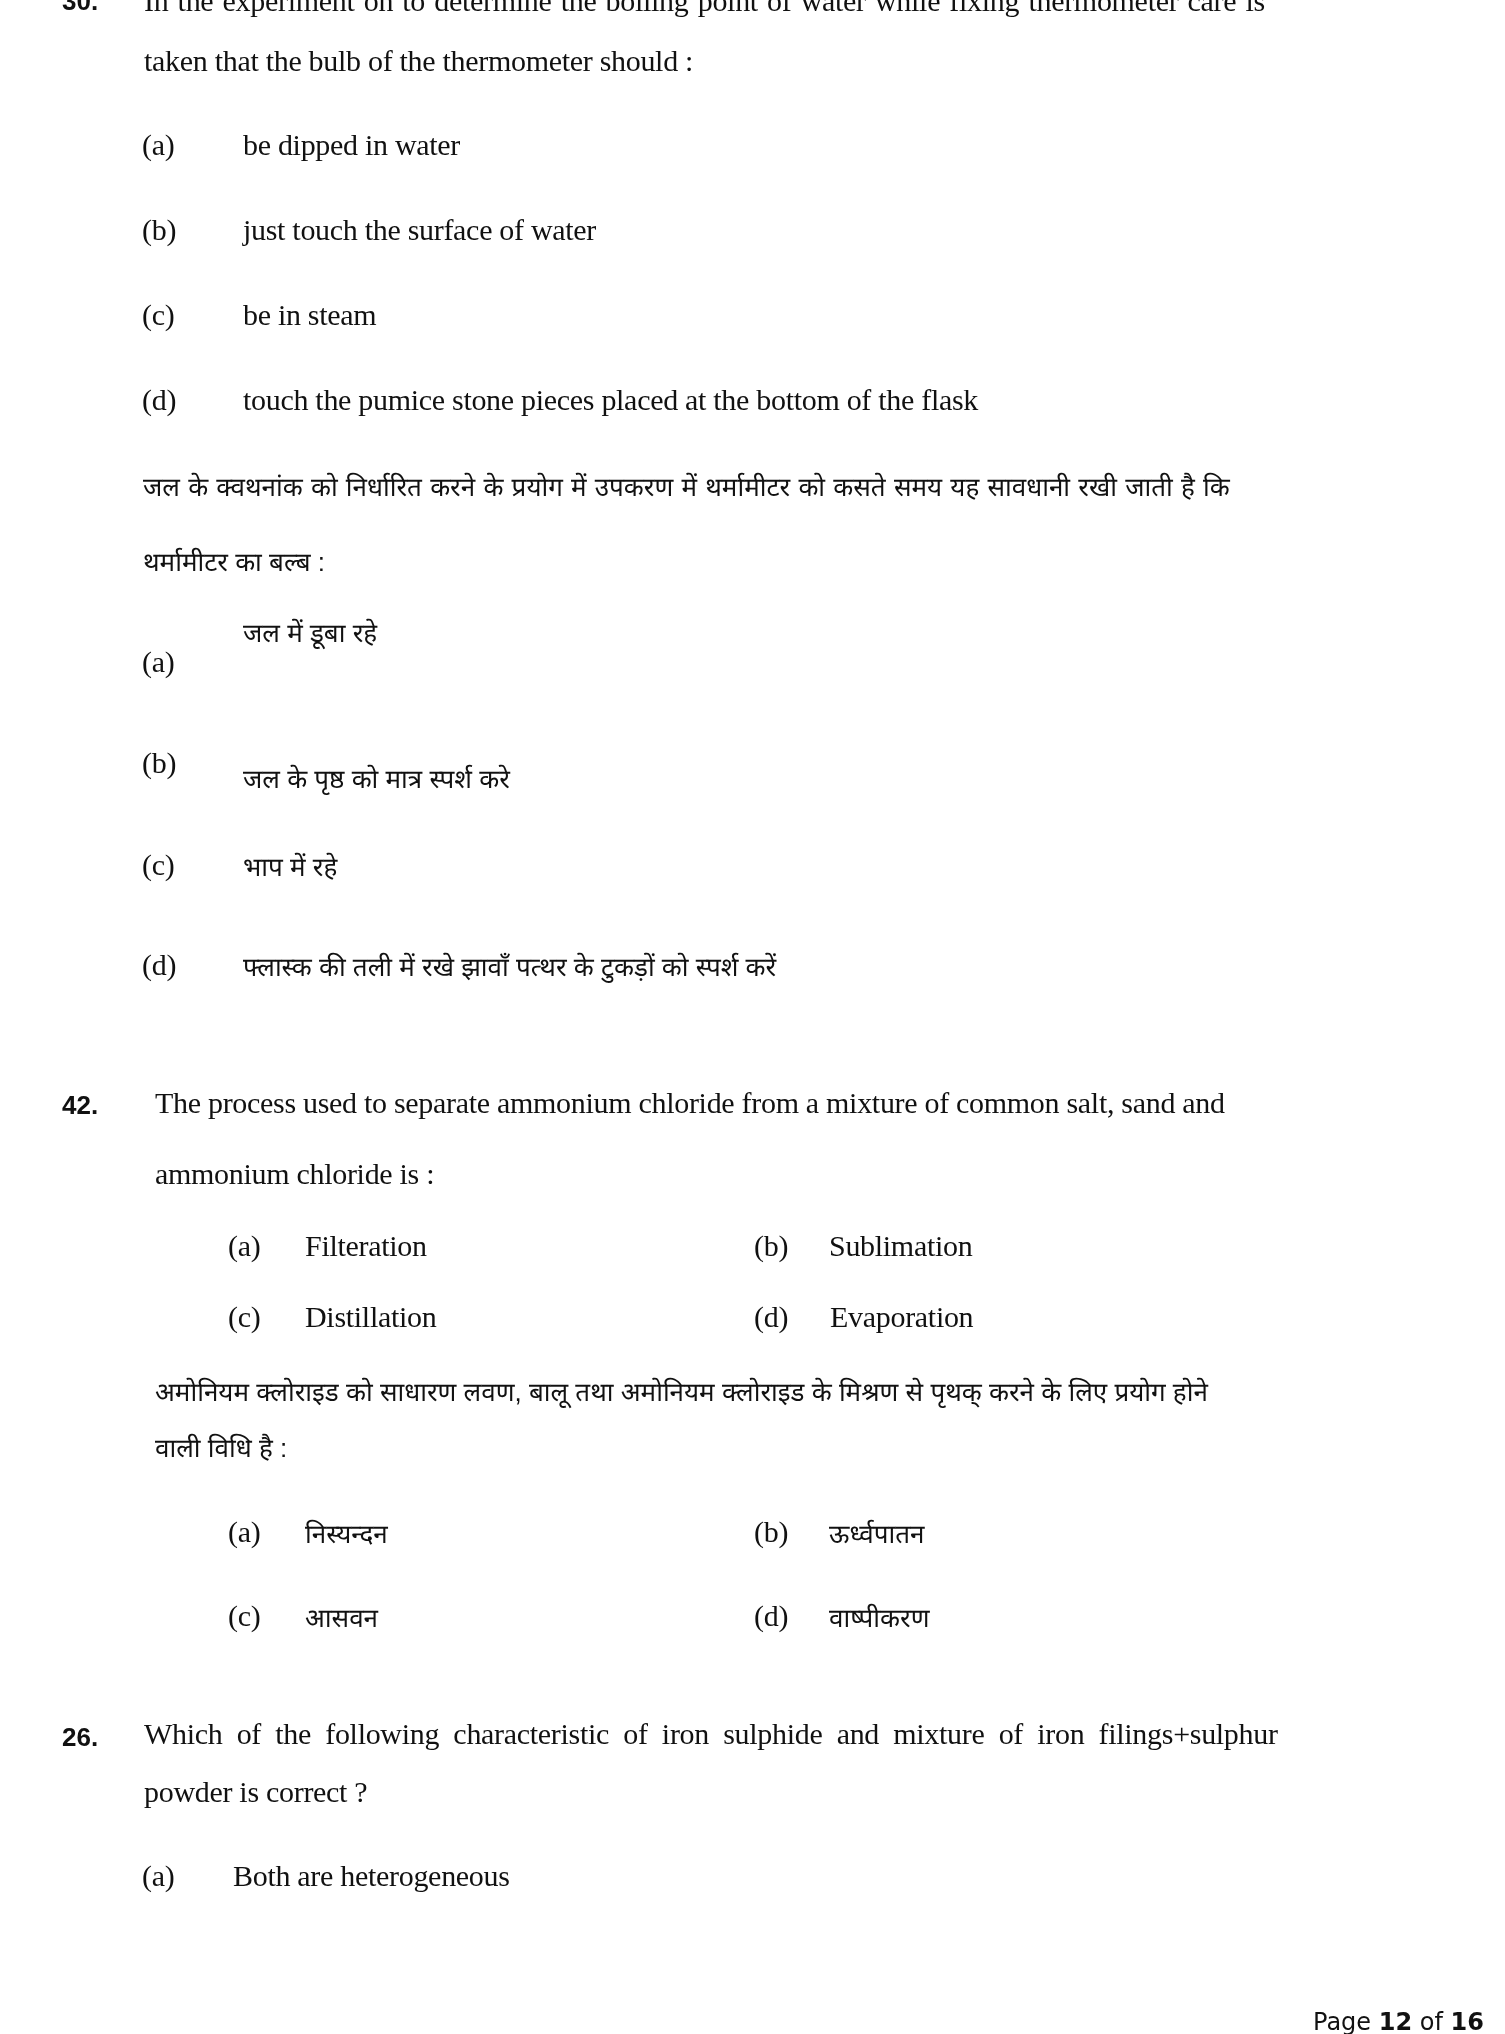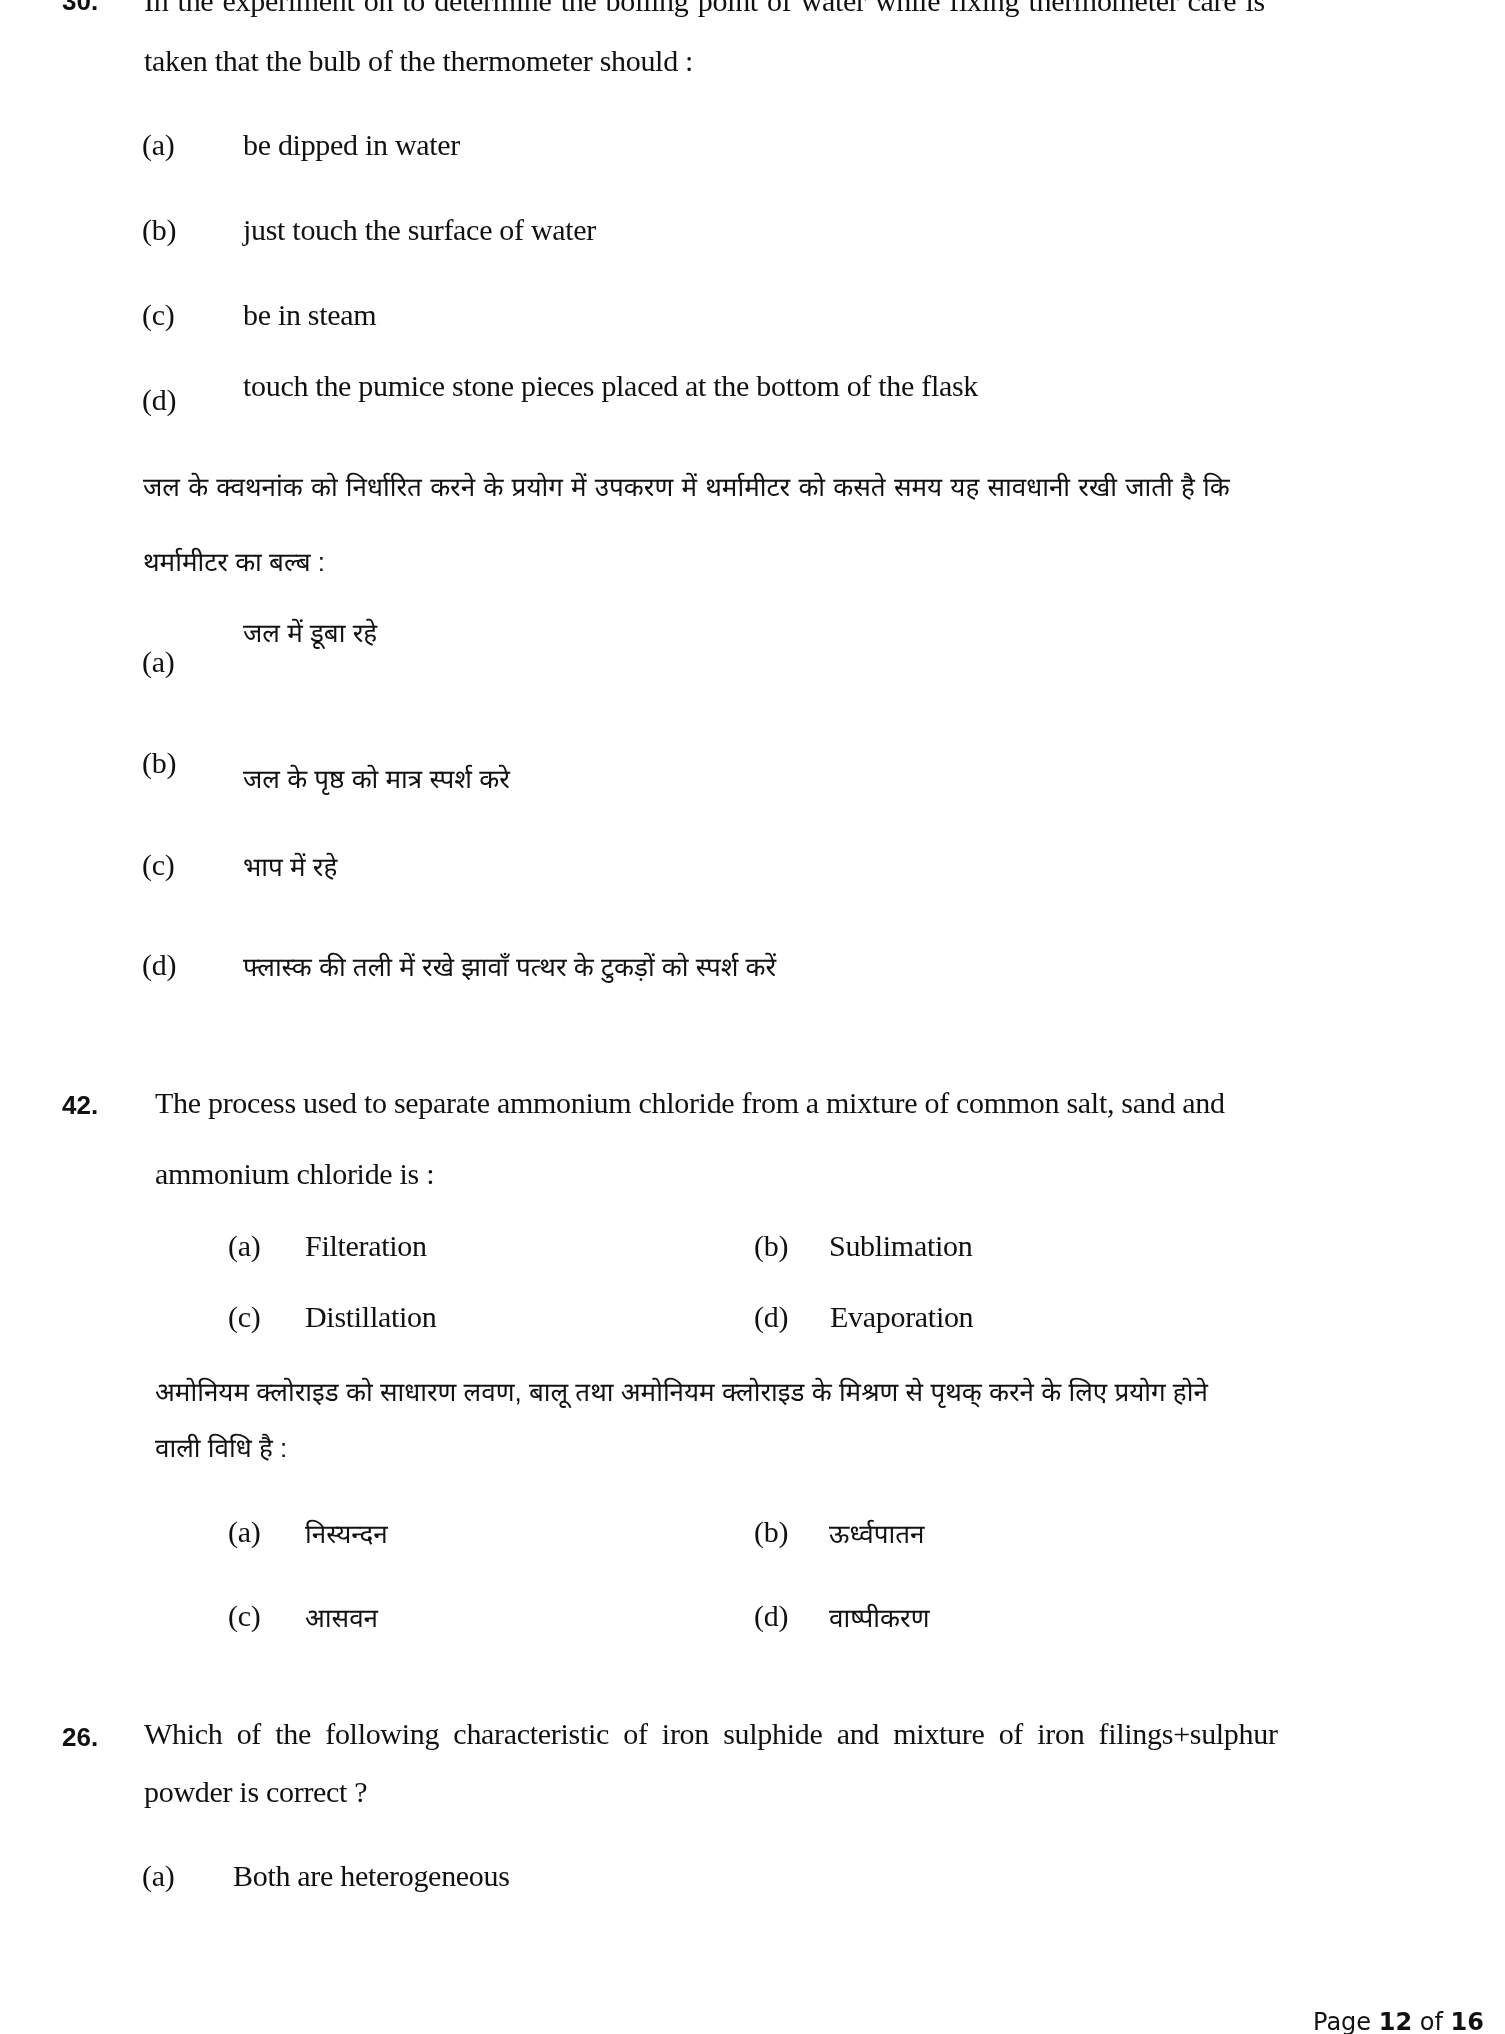--- a/index.html
+++ b/index.html
@@ -23,21 +23,21 @@
     <span class="abs en" style="left:142px; top:128px;">(a)</span>
     <span class="abs en" style="left:243px; top:128px;">be dipped in water</span>
 
     <span class="abs en" style="left:142px; top:213px;">(b)</span>
     <span class="abs en" style="left:243px; top:213px;">just touch the surface of water</span>
 
     <span class="abs en" style="left:142px; top:298px;">(c)</span>
     <span class="abs en" style="left:243px; top:298px;">be in steam</span>
 
     <span class="abs en" style="left:142px; top:383px;">(d)</span>
-    <span class="abs en" style="left:243px; top:369px;">touch the pumice stone pieces placed at the bottom of the flask</span>
+    <span class="abs en" style="left:243px; top:383px;">touch the pumice stone pieces placed at the bottom of the flask</span>
   </div>
 
   <span class="abs hi" style="left:143px; top:468px; word-spacing:1px;">जल के क्वथनांक को निर्धारित करने के प्रयोग में उपकरण में थर्मामीटर को कसते समय यह सावधानी रखी जाती है कि</span>
   <span class="abs hi" style="left:143px; top:543px;">थर्मामीटर का बल्ब :</span>
 
   <div>
     <span class="abs en" style="left:142px; top:645px;">(a)</span>
     <span class="abs hi" style="left:243px; top:614px;">जल में डूबा रहे</span>
 
     <span class="abs en" style="left:142px; top:746px;">(b)</span>

